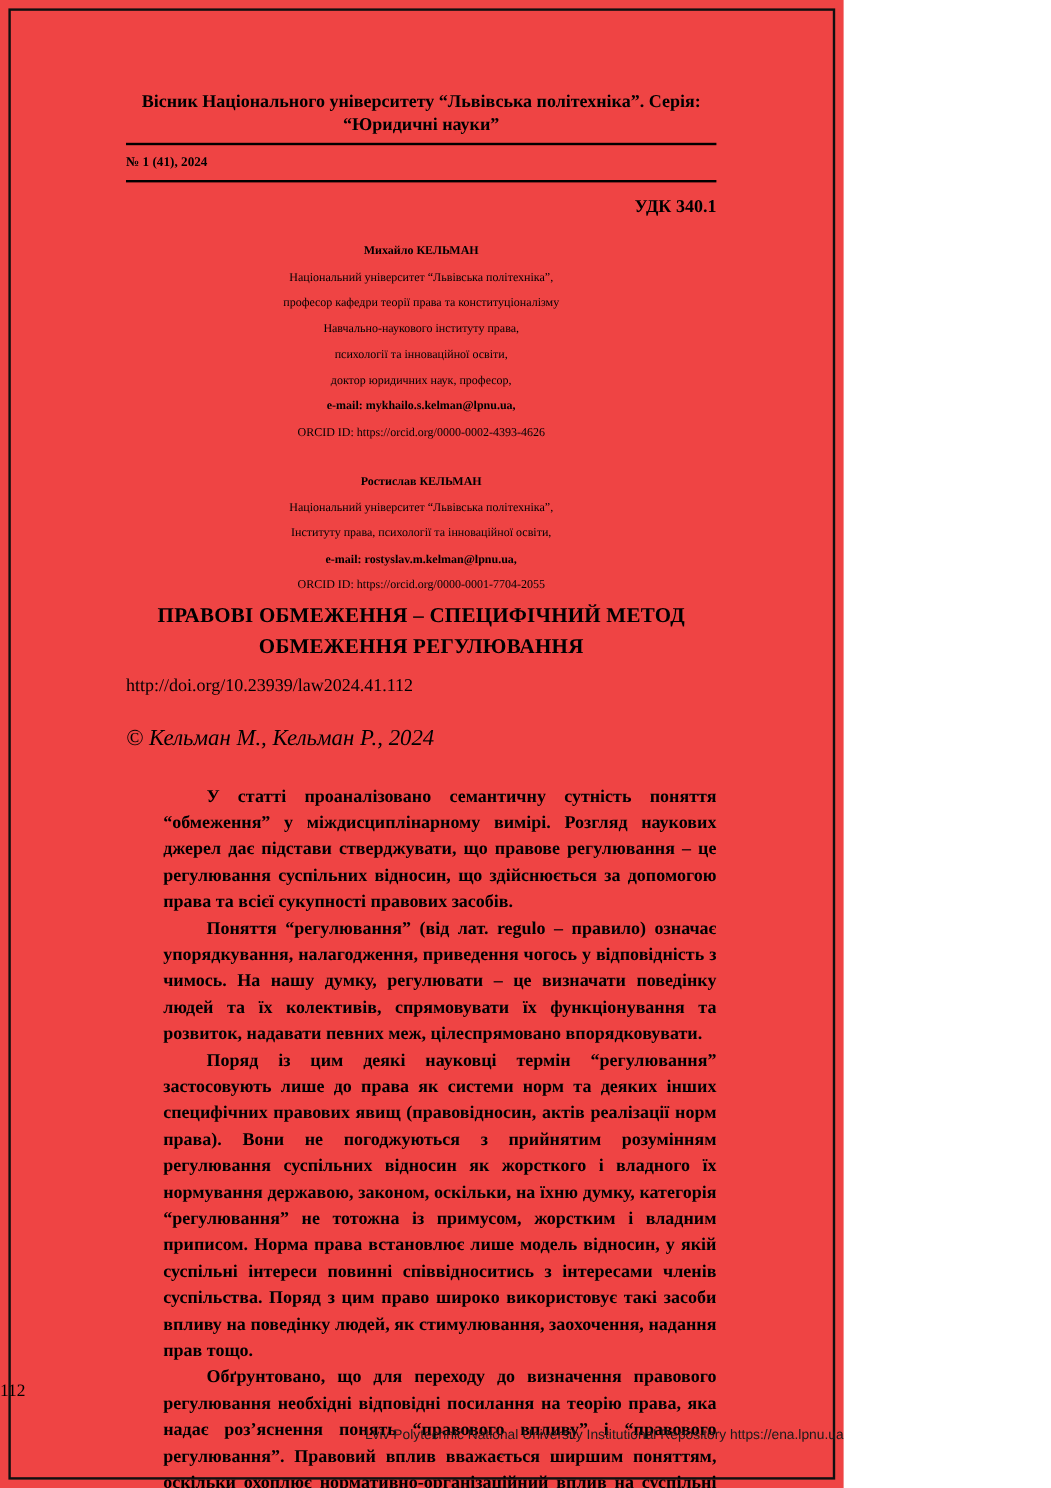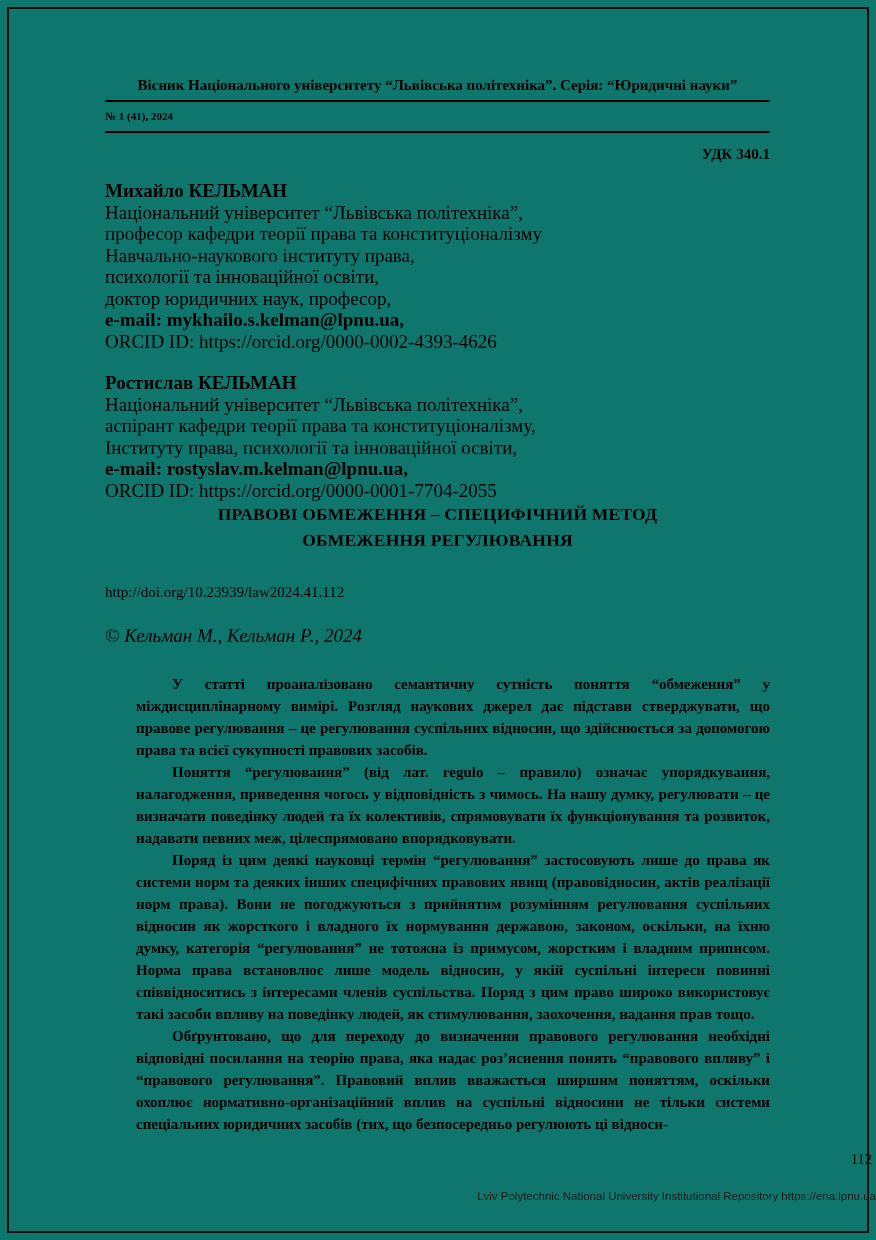--- a/index.html
+++ b/index.html
@@ -1,20 +1,20 @@
 <!DOCTYPE html>
 <html><head>
 <meta charset="utf-8">
 <style>
   * { margin:0; padding:0; box-sizing:border-box; }
   html,body { background:#ffffff; }
   .page {
     position:relative;
-    width:876px; height:1240px;
-    background:#0f766e;
+    width:703px; height:1240px;
+    background:#ef4444;
     color:#000;
     font-family:"Liberation Serif", serif;
     overflow:hidden;
   }
   .scan-frame {
     position:absolute; left:7px; top:7px; right:7px; bottom:7px;
     border:2.5px solid #101010;
     pointer-events:none;
   }
   .content { position:absolute; left:105px; right:106px; top:76px; }
@@ -27,46 +27,46 @@
   }
   .issue-line {
     font-weight:bold; font-size:11px; line-height:19px;
     padding:5px 0 5px 0;
     border-bottom:2px solid #000;
   }
   .udk {
     text-align:right; font-weight:bold; font-size:15px; line-height:19px;
     margin-top:12px;
   }
-  .author-block { text-align:left; font-size:19px; line-height:21.5px; }
+  .author-block { text-align:center; font-size:10px; line-height:21.5px; }
   .author-block.first { margin-top:16px; }
   .author-block.second { margin-top:20px; }
   .author-name { font-weight:bold; }
   .author-line { font-weight:normal; }
   .author-email { font-weight:bold; }
 
   .article-title {
     text-align:center; font-weight:bold;
     font-size:17.5px; line-height:26px;
     letter-spacing:0.2px;
   }
-  .doi { font-size:15px; line-height:19px; margin-top:30px; }
+  .doi { font-size:15px; line-height:19px; margin-top:12px; }
   .copyright { font-size:19px; line-height:19px; margin-top:24px; font-style:italic; }
 
   .abstract {
     margin-top:28px;
     padding-left:31px;
     font-weight:bold; font-size:15px; line-height:22px;
     text-align:justify;
   }
   .abstract p { text-indent:36px; }
 
   .footer-pagenum {
     position:absolute; left:0; right:4px; bottom:72px;
-    text-align:right; font-size:14.5px;
+    text-align:left; font-size:14.5px;
     font-family:"Liberation Serif", serif;
   }
   .footer-repo {
     position:absolute; left:0; right:0; bottom:38px;
     text-align:right; font-size:11.5px;
     font-family:"Liberation Sans", sans-serif;
     color:#1a1a1a;
   }
 </style>
 </head>
@@ -89,21 +89,20 @@
       <div class="author-line">Навчально-наукового інституту права,</div>
       <div class="author-line">психології та інноваційної освіти,</div>
       <div class="author-line">доктор юридичних наук, професор,</div>
       <div class="author-line author-email">e-mail: mykhailo.s.kelman@lpnu.ua,</div>
       <div class="author-line">ORCID ID: https://orcid.org/0000-0002-4393-4626</div>
     </div>
 
     <div class="author-block second">
       <div class="author-name">Ростислав КЕЛЬМАН</div>
       <div class="author-line">Національний університет “Львівська політехніка”,</div>
-      <div class="author-line">аспірант кафедри теорії права та конституціоналізму,</div>
       <div class="author-line">Інституту права, психології та інноваційної освіти,</div>
       <div class="author-line author-email">e-mail: rostyslav.m.kelman@lpnu.ua,</div>
       <div class="author-line">ORCID ID: https://orcid.org/0000-0001-7704-2055</div>
     </div>
 
     <div class="article-title">
       <div>ПРАВОВІ ОБМЕЖЕННЯ – СПЕЦИФІЧНИЙ МЕТОД</div>
       <div>ОБМЕЖЕННЯ РЕГУЛЮВАННЯ</div>
     </div>
 

